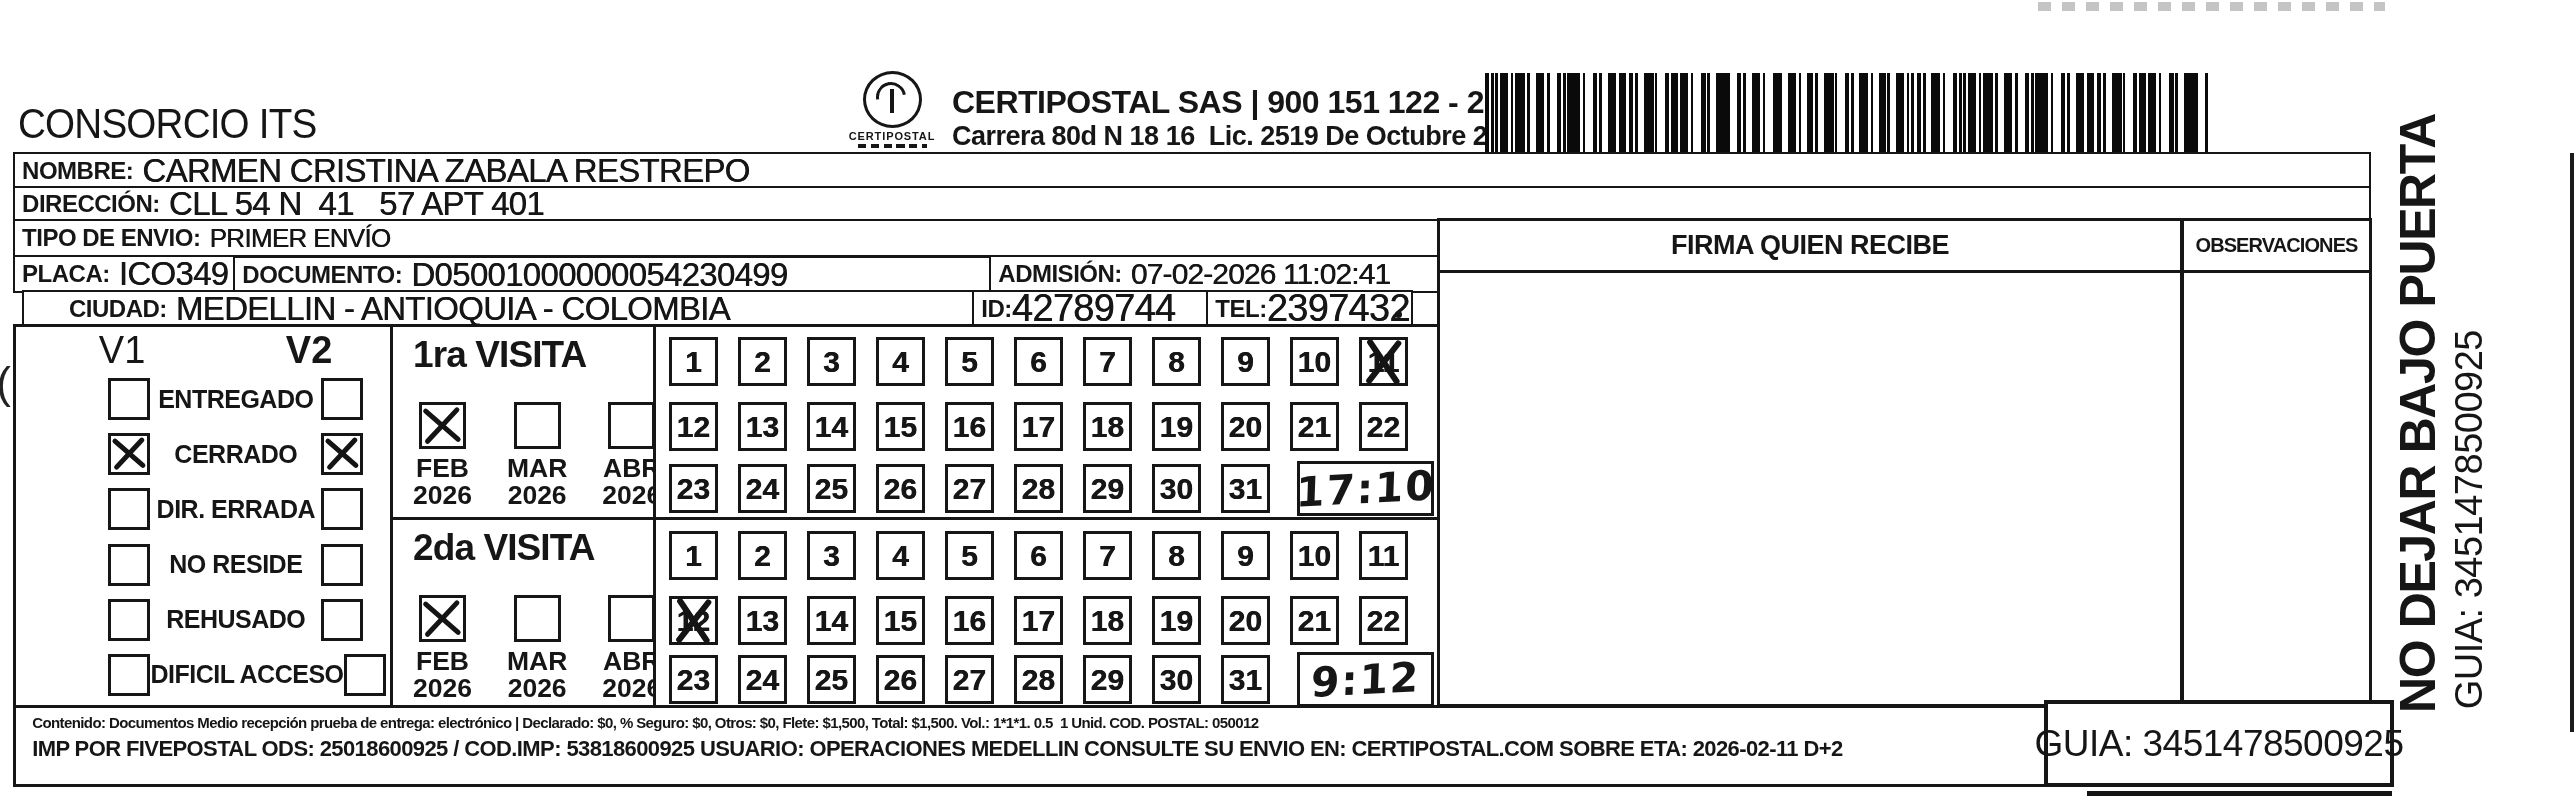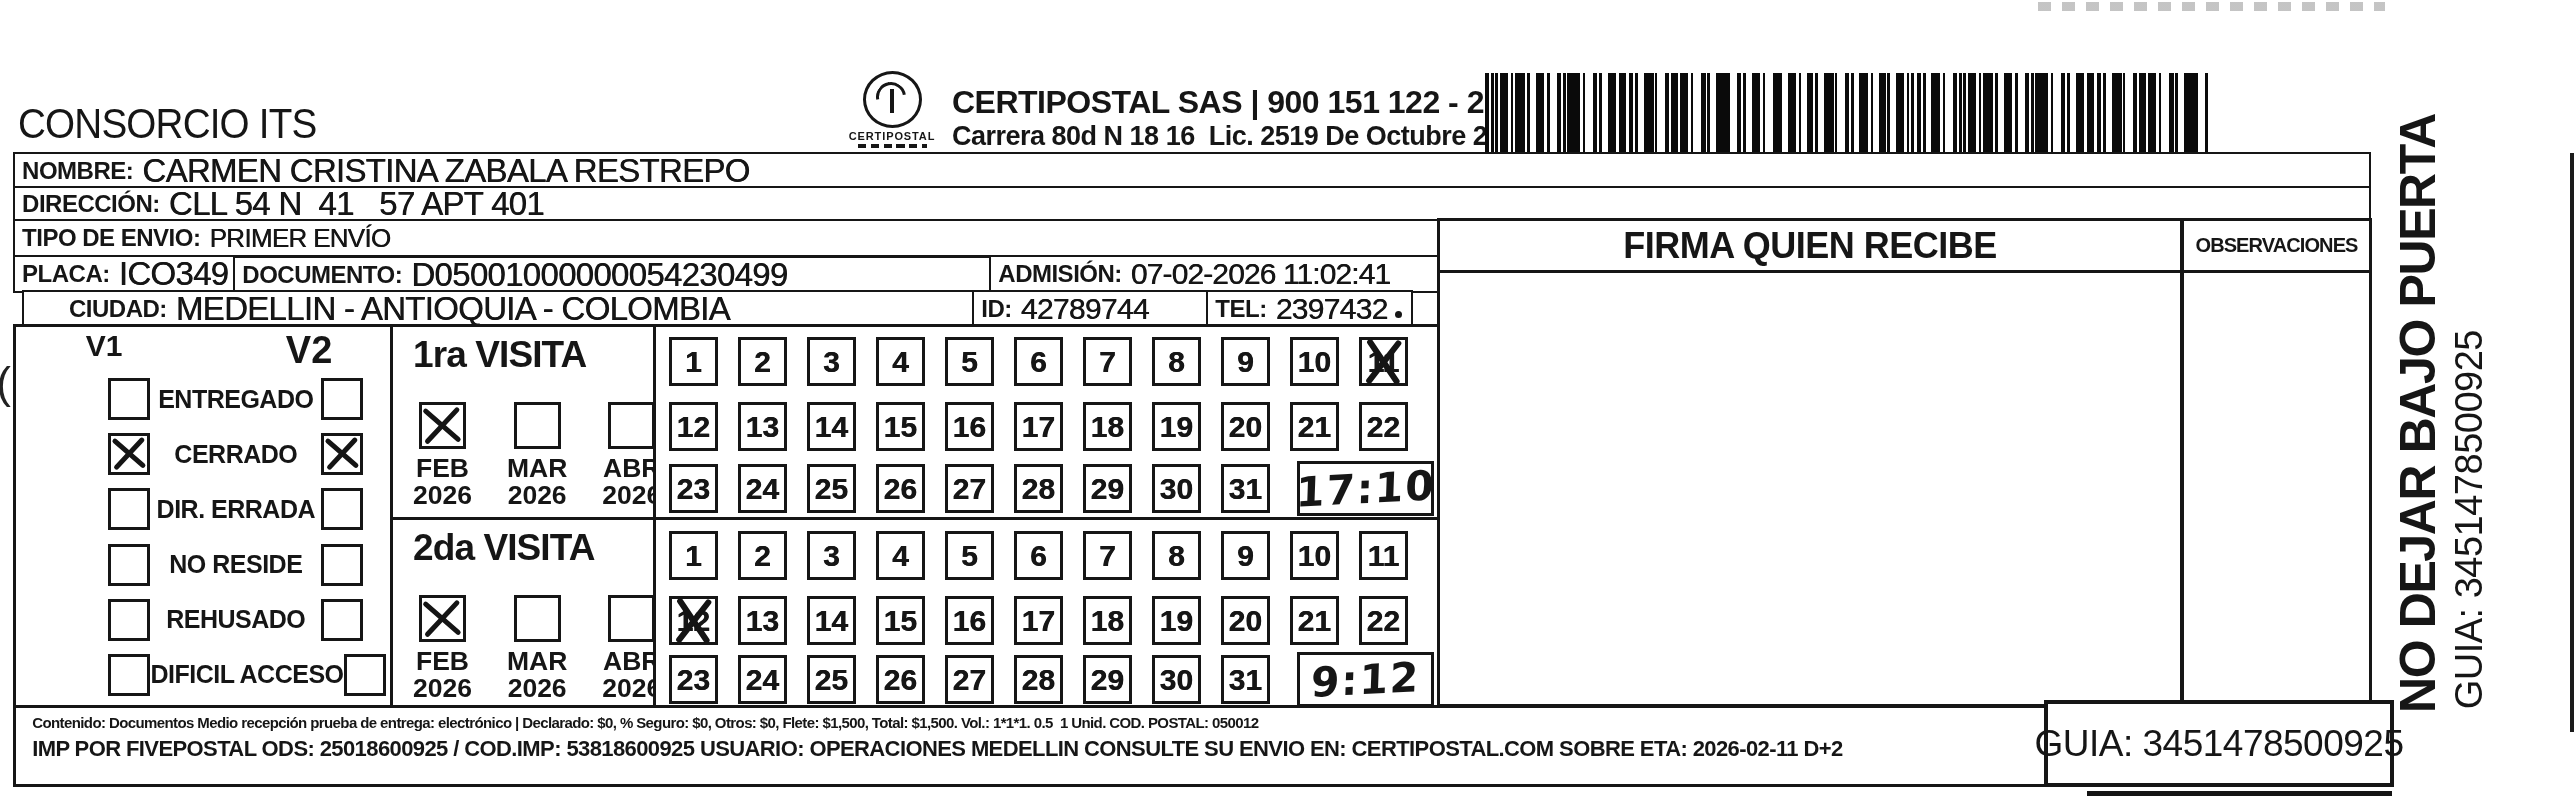--- a/index.html
+++ b/index.html
@@ -33,25 +33,25 @@
   .c-direccion{left:12.8px;top:186px;width:2358px;height:36px;}
   .c-tipo     {left:12.8px;top:219px;width:1427px;height:38px;}
   .c-tipo .val{font-size:26px;}
   .c-placa    {left:12.8px;top:255px;width:223px;height:38px;}
   .c-doc      {left:233px;top:256px;width:759px;height:38px;}
   .c-adm      {left:989px;top:255px;width:467px;height:38px;}
   .c-adm .val{font-size:30px;letter-spacing:-0.9px;}
   .c-ciudad   {left:22px;top:290px;width:962px;height:37px;padding-left:45px;}
   .c-id       {left:972px;top:290px;width:237px;height:37px;}
   .c-tel      {left:1206px;top:290px;width:207px;height:37px;}
-  .c-id .val,.c-tel .val{margin-left:9px;font-size:30px;}
+  .c-id .val,.c-tel .val{margin-left:0;font-size:38px;}
 
   
   .vbox  {left:12.8px;top:324px;width:381px;height:384px;border:3.7px solid #161616;background:#fff;}
-  .v1h{position:absolute;left:70px;top:1.8px;font-size:30px;font-weight:700;}
+  .v1h{position:absolute;left:83px;top:1.8px;font-size:38px;font-weight:400;}
   .v2h{position:absolute;left:270px;top:1.8px;font-size:38px;font-weight:700;}
   .srows{position:absolute;left:3.7px;right:3.7px;top:51px;bottom:9px;display:flex;flex-direction:column;justify-content:space-between;}
   .srow{display:grid;grid-template-columns:89px 42px 1fr 42px 24px;align-items:center;}
   .slabel{text-align:center;font-size:25px;font-weight:700;letter-spacing:-0.5px;white-space:pre;}
 
   .visitbox1{left:390px;top:324px;width:267px;height:196px;border:3.7px solid #161616;background:#fff;}
   .visitbox2{left:390px;top:517px;width:267px;height:191px;border:3.7px solid #161616;background:#fff;}
   .vtitle{position:absolute;left:20px;top:7.3px;font-size:37px;font-weight:700;letter-spacing:-0.9px;white-space:nowrap;}
   .months{position:absolute;left:20px;top:75px;display:flex;gap:35px;}
   .month{display:flex;flex-direction:column;align-items:center;}
@@ -76,21 +76,21 @@
   
   .cb{width:42px;height:42px;border:3.7px solid #161616;box-sizing:border-box;background:#fff;position:relative;}
   .cb.md{width:47px;height:47px;}
   .cb.x::before,.cb.x::after{content:"";position:absolute;left:-9%;top:calc(50% - 2.7px);width:118%;height:4.6px;
        background:#141414;border-radius:2.7px;}
   .cb.x::before{transform:rotate(41deg);} .cb.x::after{transform:rotate(-47deg);}
 
   
   .firmacol{left:1437px;top:218px;width:746px;height:489px;border:3.7px solid #161616;background:#fff;}
   .firmahead{position:absolute;left:0;right:0;top:0;height:49px;border-bottom:3.7px solid #161616;
-       display:flex;align-items:center;justify-content:center;font-size:36px;font-weight:700;letter-spacing:-0.5px;}
+       display:flex;align-items:center;justify-content:center;font-size:27px;font-weight:700;letter-spacing:-0.5px;}
   .firmabody{position:absolute;left:0;right:0;top:53px;bottom:0;}
   .obscol{left:2181px;top:218px;width:191px;height:489px;border:3.7px solid #161616;background:#fff;}
   .obshead{position:absolute;left:0;right:0;top:0;height:49px;border-bottom:3.7px solid #161616;
        display:flex;align-items:center;justify-content:center;font-size:20px;font-weight:700;letter-spacing:-0.9px;}
   .obsbody{position:absolute;left:0;right:0;top:53px;bottom:0;}
 
   
   .footer{left:12.8px;top:705px;width:2034px;height:82px;border:3.7px solid #161616;background:#fff;padding:6.4px 0 0 16.4px;}
   .f1{font-size:15px;font-weight:700;letter-spacing:-0.6px;white-space:pre;}
   .f2{font-size:22px;font-weight:700;letter-spacing:-0.6px;margin-top:4.6px;white-space:pre;}

